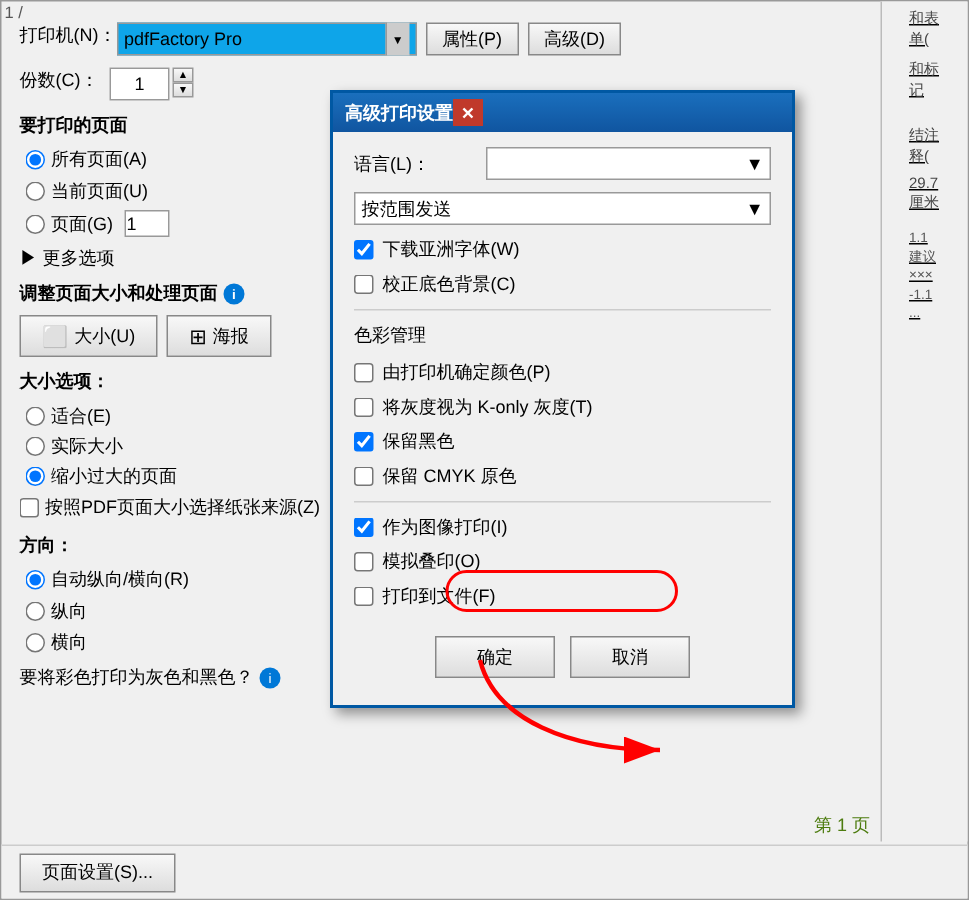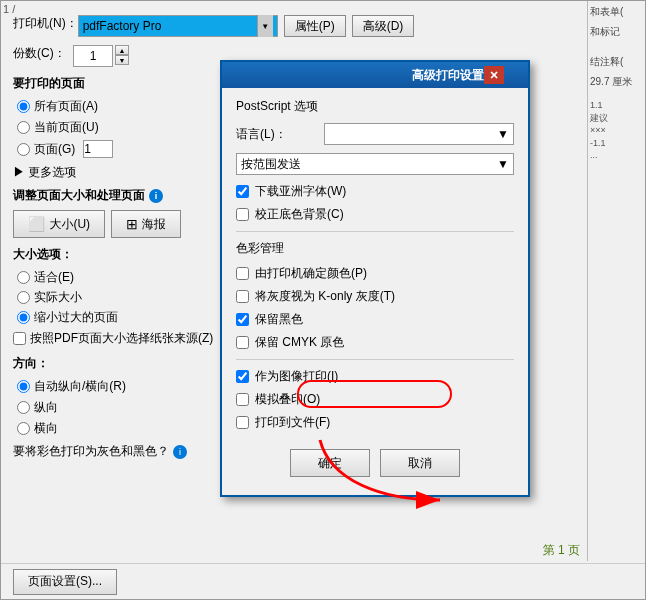--- a/index.html
+++ b/index.html
@@ -208,22 +208,22 @@
       border: 2px solid #0058a3;
       box-shadow: 4px 4px 8px rgba(0,0,0,0.4);
       z-index: 100;
     }
 
     .advanced-header {
       background: linear-gradient(to bottom, #1a6fbd, #1055a0);
       height: 26px;
       display: flex;
       align-items: center;
-      justify-content: flex-end;
-      padding: 0 24px;
+      justify-content: flex-start;
+      padding: 0 8px;
       color: white;
       font-size: 12px;
       font-weight: bold;
     }
 
     .close-btn {
       width: 20px;
       height: 18px;
       background: #c0392b;
       border: none;
@@ -447,21 +447,21 @@
       <span>要将彩色打印为灰色和黑色？</span>
       <div class="info-icon">i</div>
     </div>
 
   </div>
 
   <div class="bottom-bar">
     <button class="page-setup-btn">页面设置(S)...</button>
   </div>
 
-  <div style="position:absolute; top:0; right:0; width:58px; height:560px; background:#f0f0f0; border-left:1px solid #bbb; font-size:10px; padding:4px 2px; overflow:hidden;">
+  <div style="position:absolute; top:0; right:0; width:58px; height:560px; background:#f0f0f0; border-left:1px solid #bbb; font-size:10px; padding:4px 18px; overflow:hidden;text-decoration:underline;">
     <div style="margin-bottom:6px; color:#444;">和表单(</div>
     <div style="margin-bottom:16px; color:#444;">和标记</div>
     <div style="margin-bottom:6px; color:#444;">结注释(</div>
     <div style="margin-bottom:6px; color:#444;">29.7 厘米</div>
     <div style="margin-top:10px; font-size:9px; color:#555; line-height:1.4;">
       1.1<br>建议<br>×××<br>-1.1<br>...<br>
     </div>
   </div>
 
   <div class="page-number">
@@ -472,21 +472,20 @@
 
 <div class="advanced-dialog">
 
   <div class="advanced-header">
     <span>高级打印设置</span>
     <button class="close-btn">✕</button>
   </div>
 
   <div class="advanced-content">
 
-    <div class="adv-section-header">PostScript 选项</div>
 
     <div class="adv-form-row">
       <span class="adv-label">语言(L)：</span>
       <div class="adv-select">
         <span></span>
         <span>▼</span>
       </div>
     </div>
 
     <div class="adv-form-row">

